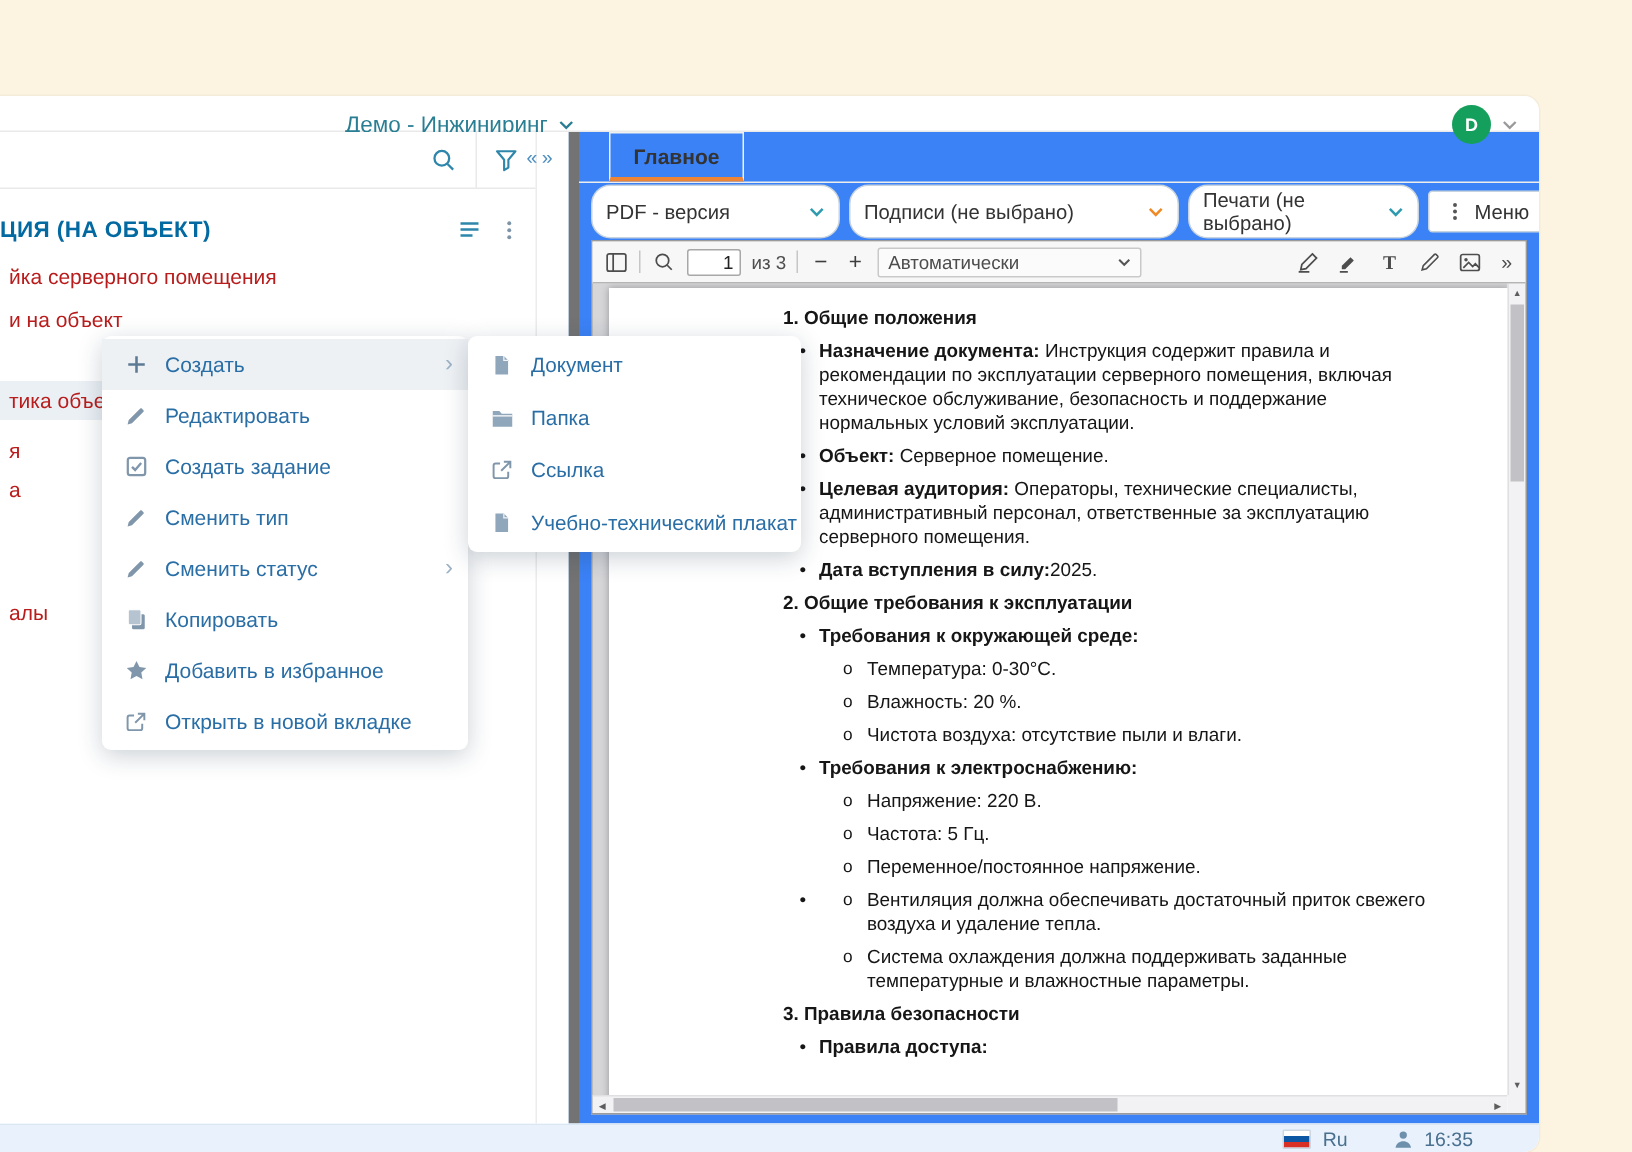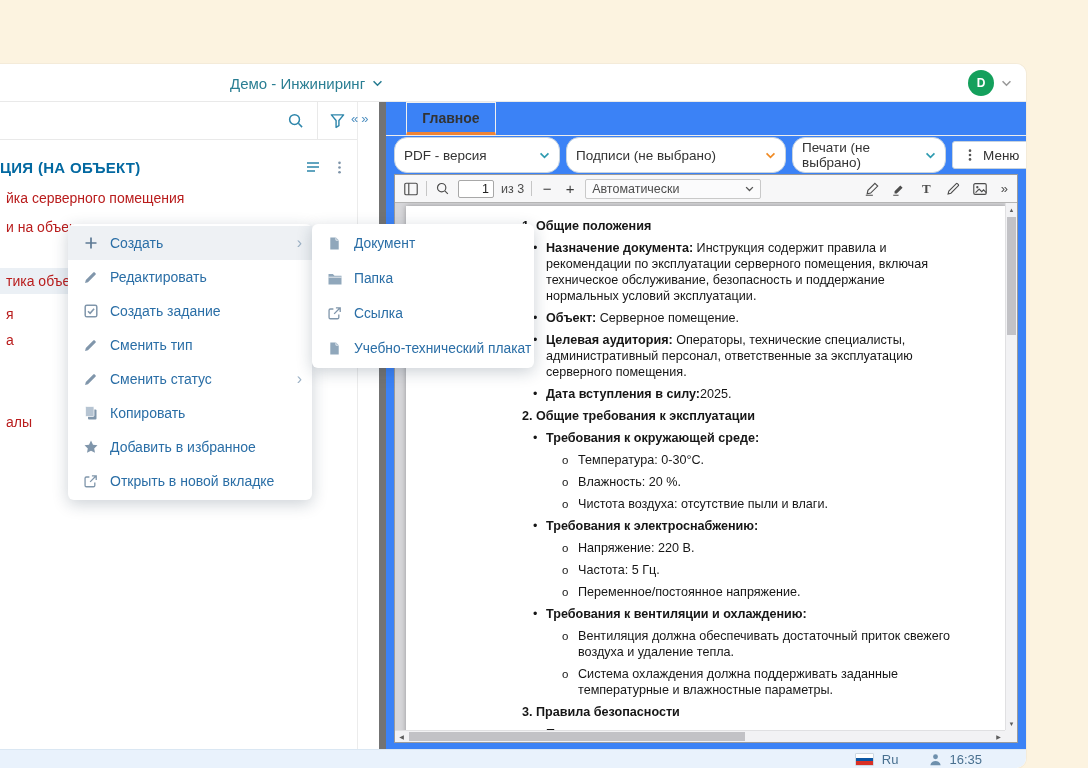--- a/index.html
+++ b/index.html
@@ -10,21 +10,21 @@
     position:relative;
     overflow:hidden;
   }
   .window {
     position:absolute; left:0; top:64px; width:1026px; height:704px;
     background:#fff; border-radius:0 10px 10px 0;
     display:flex; flex-direction:column; overflow:hidden;
     box-shadow:0 0 0 1px rgba(0,0,0,.03);
   }
   
-  .app-header { height:38px; flex:none; border-bottom:1px solid #e9e9e9; position:relative; background:#fff; }
+  .app-header { height:24px; flex:none; border-bottom:1px solid #e9e9e9; position:relative; background:#fff; }
   .workspace { position:absolute; left:230px; top:0; height:38px; display:flex; align-items:center; gap:7px;
     font-size:15px; color:#2a7e93; cursor:pointer; }
   .avatar-wrap { position:absolute; right:14px; top:0; height:38px; display:flex; align-items:center; gap:7px; }
   .avatar { width:26px; height:26px; border-radius:50%; background:#14a05c; color:#fff; font-weight:bold;
     font-size:12px; display:flex; align-items:center; justify-content:center; }
   
   .main { flex:1; display:flex; min-height:0; }
   .left-panel { width:358px; flex:none; border-right:1px solid #ececec; position:relative; background:#fff; }
   .gutter { width:21px; flex:none; position:relative; background:#fff; }
   .panel-toggles { position:absolute; top:10px; left:-7px; display:flex; gap:3px; font-size:13px; color:#4e8fc0; }
@@ -293,21 +293,21 @@
               <div class="d-b1"><span class="mk">•</span><b>Дата вступления в силу:</b><span>2025.</span></div>
               <div class="d-h">2. Общие требования к эксплуатации</div>
               <div class="d-b1"><span class="mk">•</span><b>Требования к окружающей среде:</b><span></span></div>
               <div class="d-b2"><span class="mk">o</span><span>Температура: 0-30°C.</span></div>
               <div class="d-b2"><span class="mk">o</span><span>Влажность: 20 %.</span></div>
               <div class="d-b2"><span class="mk">o</span><span>Чистота воздуха: отсутствие пыли и влаги.</span></div>
               <div class="d-b1"><span class="mk">•</span><b>Требования к электроснабжению:</b><span></span></div>
               <div class="d-b2"><span class="mk">o</span><span>Напряжение: 220 В.</span></div>
               <div class="d-b2"><span class="mk">o</span><span>Частота: 5 Гц.</span></div>
               <div class="d-b2"><span class="mk">o</span><span>Переменное/постоянное напряжение.</span></div>
-              <div class="d-b1"><span class="mk">•</span><b>Требования к вентиляции и охлаждению:</b><span></span></div>
+              <div class="d-b1"><span class="mk">•</span><span></span></div>
               <div class="d-b2"><span class="mk">o</span><span>Вентиляция должна обеспечивать достаточный приток свежего воздуха и удаление тепла.</span></div>
               <div class="d-b2"><span class="mk">o</span><span>Система охлаждения должна поддерживать заданные температурные и влажностные параметры.</span></div>
               <div class="d-h">3. Правила безопасности</div>
               <div class="d-b1"><span class="mk">•</span><b>Правила доступа:</b><span></span></div>
 
             </div>
           </div>
 
           <div class="vscroll">
             <div class="vs-arrow">▲</div>

